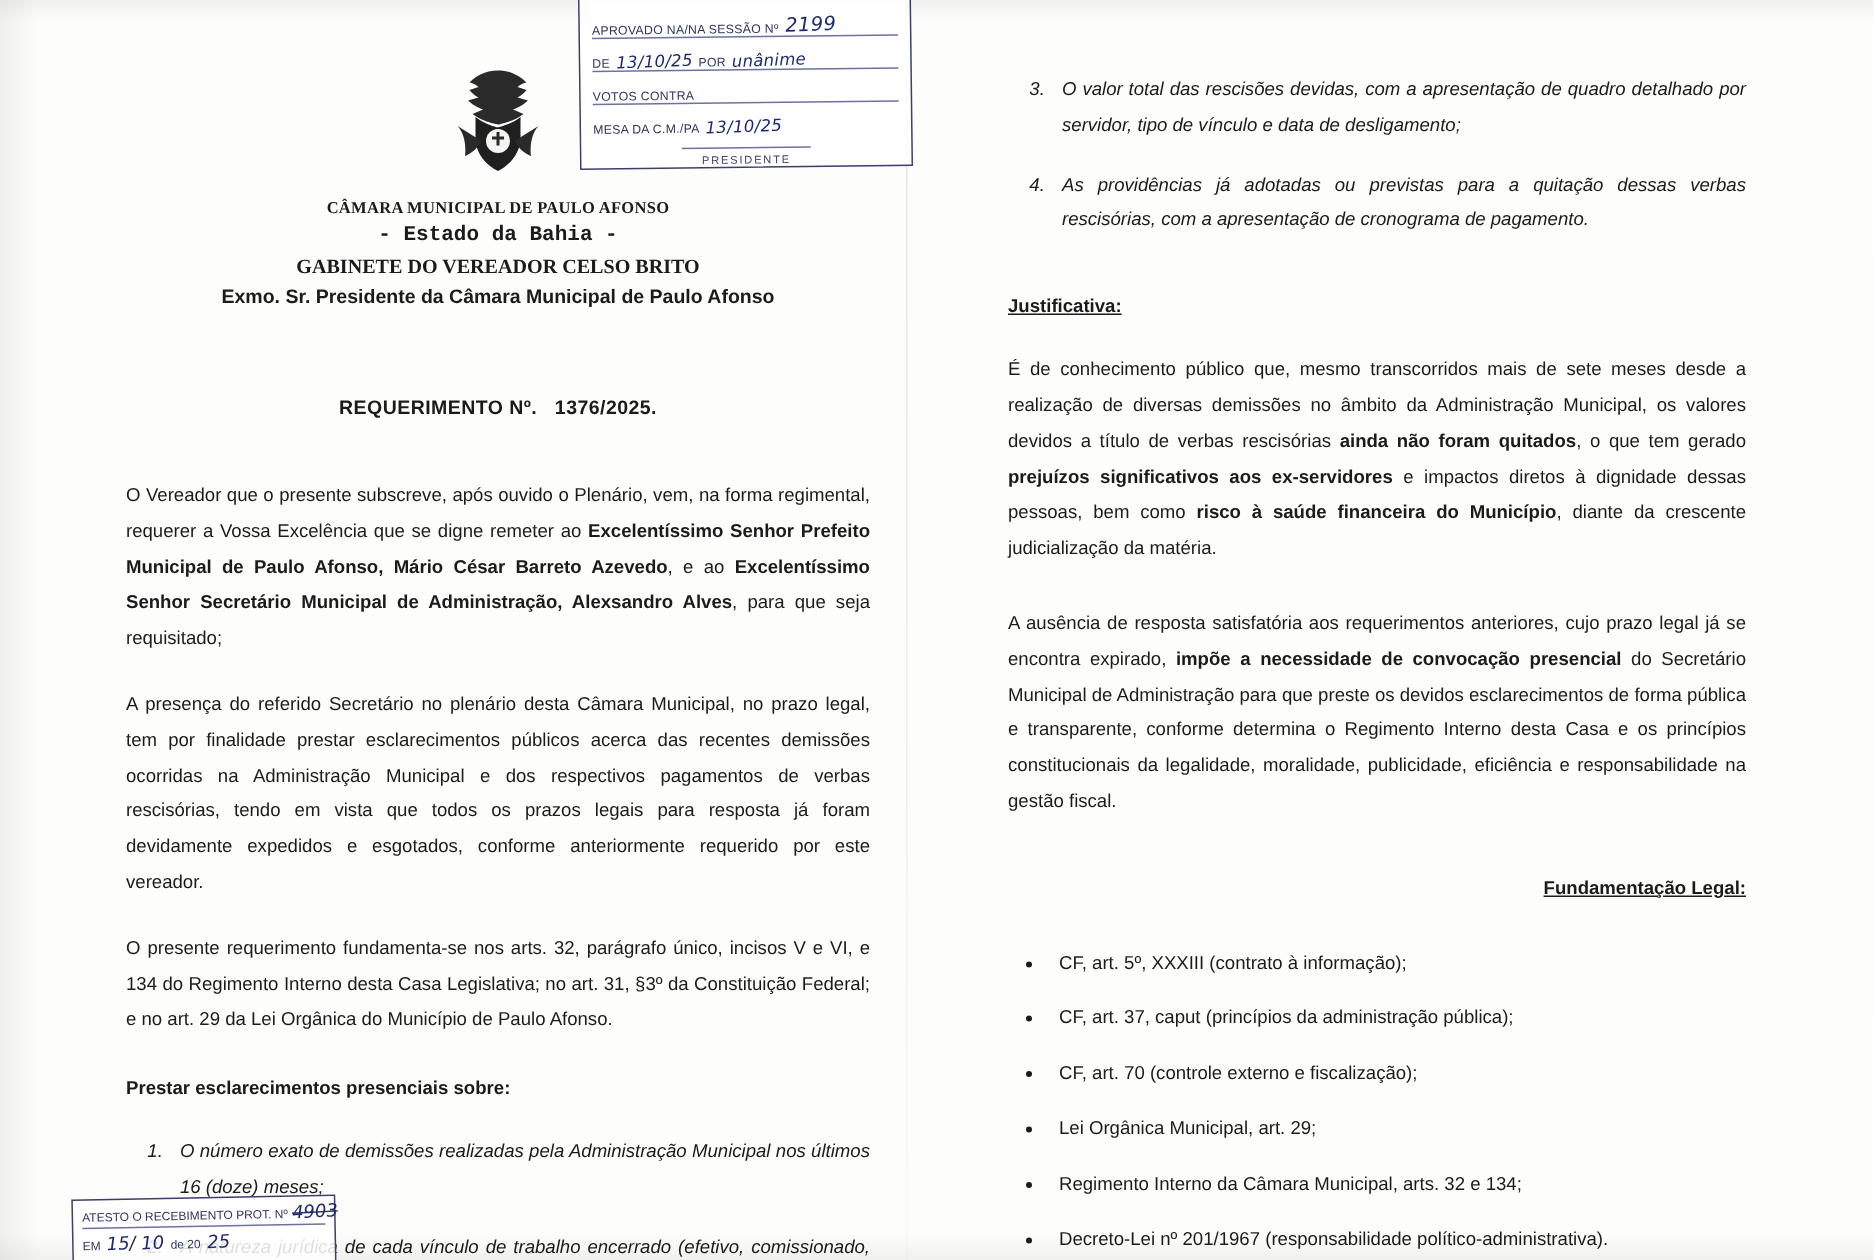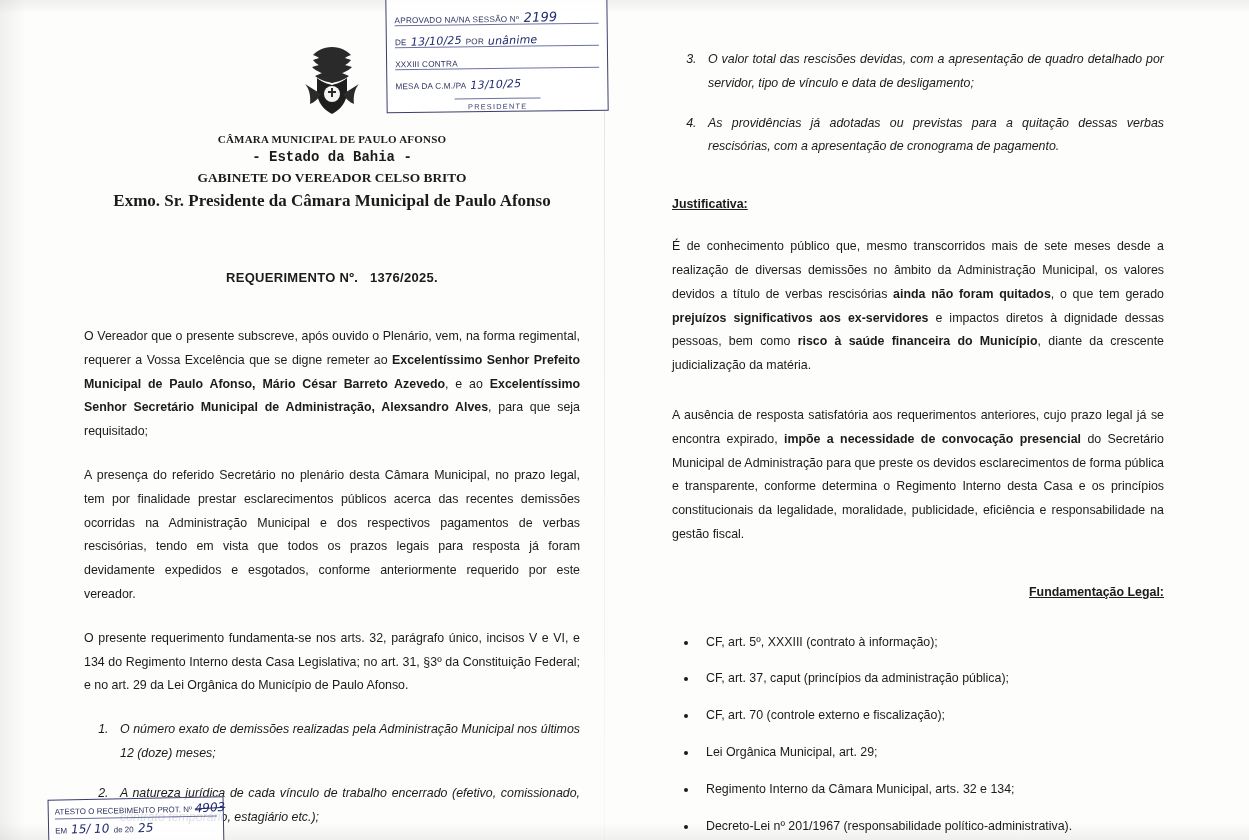--- a/index.html
+++ b/index.html
@@ -79,22 +79,22 @@
     font-size: 14px;
     font-family: Liberation Mono, monospace;
   }
   .h-sub2 {
     font-weight: bold;
     font-size: 13.4px;
     font-family: "Liberation Serif", serif;
   }
   .h-sub3 {
     font-weight: bold;
-    font-size: 17px;
-    font-family: Liberation Serif, serif;
+    font-size: 13px;
+    font-family: Liberation Sans, sans-serif;
   }
 
   .req-line {
     text-align: center;
     font-weight: bold;
     font-size: 13px;
     margin-top: 52px;
     margin-bottom: 34px;
     letter-spacing: 0.3px;
   }
@@ -268,23 +268,24 @@
     </div>
 
     <p class="body">
       <span>O Vereador que o presente subscreve, após ouvido o Plenário, vem, na forma regimental, requerer a Vossa Excelência que se digne remeter ao </span><b>Excelentíssimo Senhor Prefeito Municipal de Paulo Afonso, Mário César Barreto Azevedo</b><span>, e ao </span><b>Excelentíssimo Senhor Secretário Municipal de Administração, Alexsandro Alves</b><span>, para que seja requisitado;</span>
     </p>
 
     <p class="body">A presença do referido Secretário no plenário desta Câmara Municipal, no prazo legal, tem por finalidade prestar esclarecimentos públicos acerca das recentes demissões ocorridas na Administração Municipal e dos respectivos pagamentos de verbas rescisórias, tendo em vista que todos os prazos legais para resposta já foram devidamente expedidos e esgotados, conforme anteriormente requerido por este vereador.</p>
 
     <p class="body">O presente requerimento fundamenta-se nos arts. 32, parágrafo único, incisos V e VI, e 134 do Regimento Interno desta Casa Legislativa; no art. 31, §3º da Constituição Federal; e no art. 29 da Lei Orgânica do Município de Paulo Afonso.</p>
 
+    <div class="section-head">Prestar esclarecimentos presenciais sobre:</div>
 
     <ol class="numlist">
-      <li>O número exato de demissões realizadas pela Administração Municipal nos últimos 12 (doze) meses;</li>
+      <li>O número exato de demissões realizadas pela Administração Municipal nos últimos 16 (doze) meses;</li>
       <li>A natureza jurídica de cada vínculo de trabalho encerrado (efetivo, comissionado, contrato temporário, estagiário etc.);</li>
     </ol>
   </div>
 
   <div class="col col-right">
 
     <div style="height:48px"></div>
 
     <ol class="numlist-right" start="3">
       <li>O valor total das rescisões devidas, com a apresentação de quadro detalhado por servidor, tipo de vínculo e data de desligamento;</li>
@@ -318,21 +319,21 @@
       <span>APROVADO NA/NA SESSÃO Nº</span>
       <span class="hand">2199</span>
     </div>
     <div class="row">
       <span>DE</span>
       <span class="hand sm">13/10/25</span>
       <span>POR</span>
       <span class="hand sm">unânime</span>
     </div>
     <div class="row">
-      <span>XXXIII CONTRA</span>
+      <span>VOTOS CONTRA</span>
       <span class="hand sm"></span>
     </div>
     <div class="row last">
       <span>MESA DA C.M./PA</span>
       <span class="hand sm">13/10/25</span>
     </div>
     <div class="sigline"></div>
     <div class="presidente">PRESIDENTE</div>
   </div>
 

